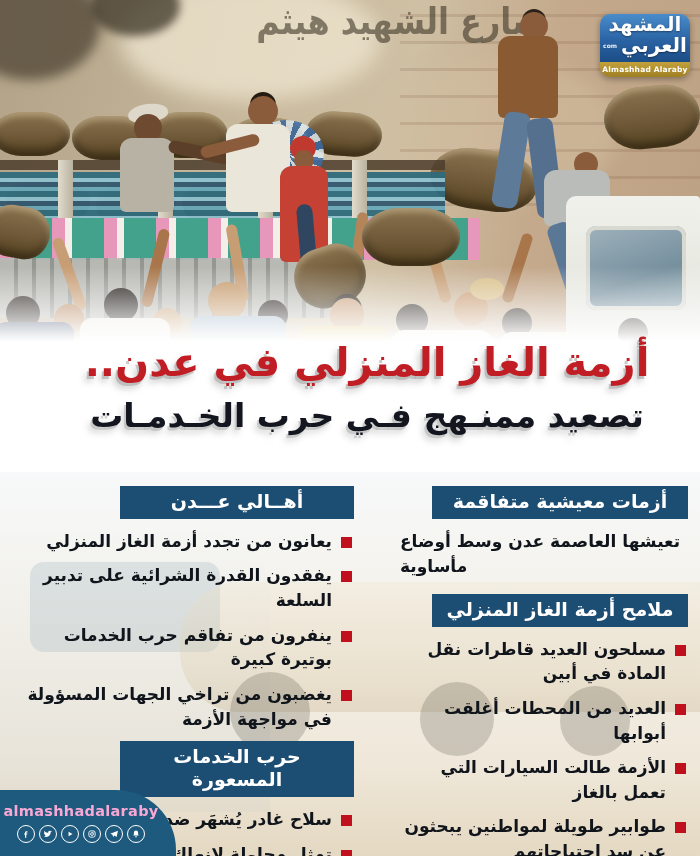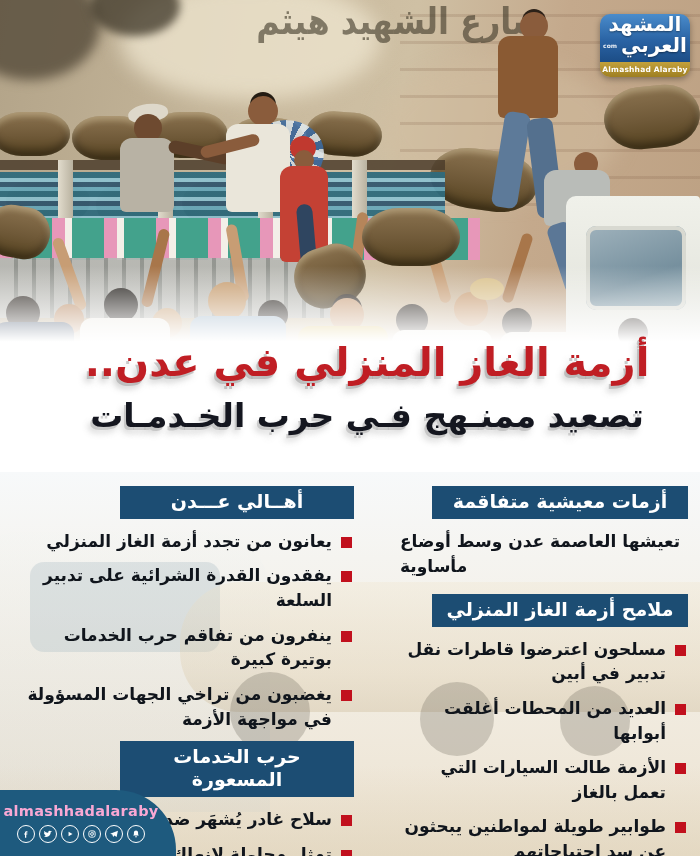--- a/index.html
+++ b/index.html
@@ -224,21 +224,21 @@
         <div class="tab"></div>
       </div>
       <div class="intro">تعيشها العاصمة عدن وسط أوضاع مأساوية</div>
 
       <div class="sec-h">
         <div class="bar">ملامح أزمة الغاز المنزلي</div>
         <div class="tab"></div>
       </div>
       <div class="item">
         <span class="sq"></span>
-        <span class="bt">مسلحون اعترضوا قاطرات نقل تدبير في أبين</span>
+        <span class="bt">مسلحون العديد قاطرات نقل المادة في أبين</span>
       </div>
       <div class="item">
         <span class="sq"></span>
         <span class="bt">العديد من المحطات أغلقت أبوابها</span>
       </div>
       <div class="item">
         <span class="sq"></span>
         <span class="bt">الأزمة طالت السيارات التي تعمل بالغاز</span>
       </div>
       <div class="item">

